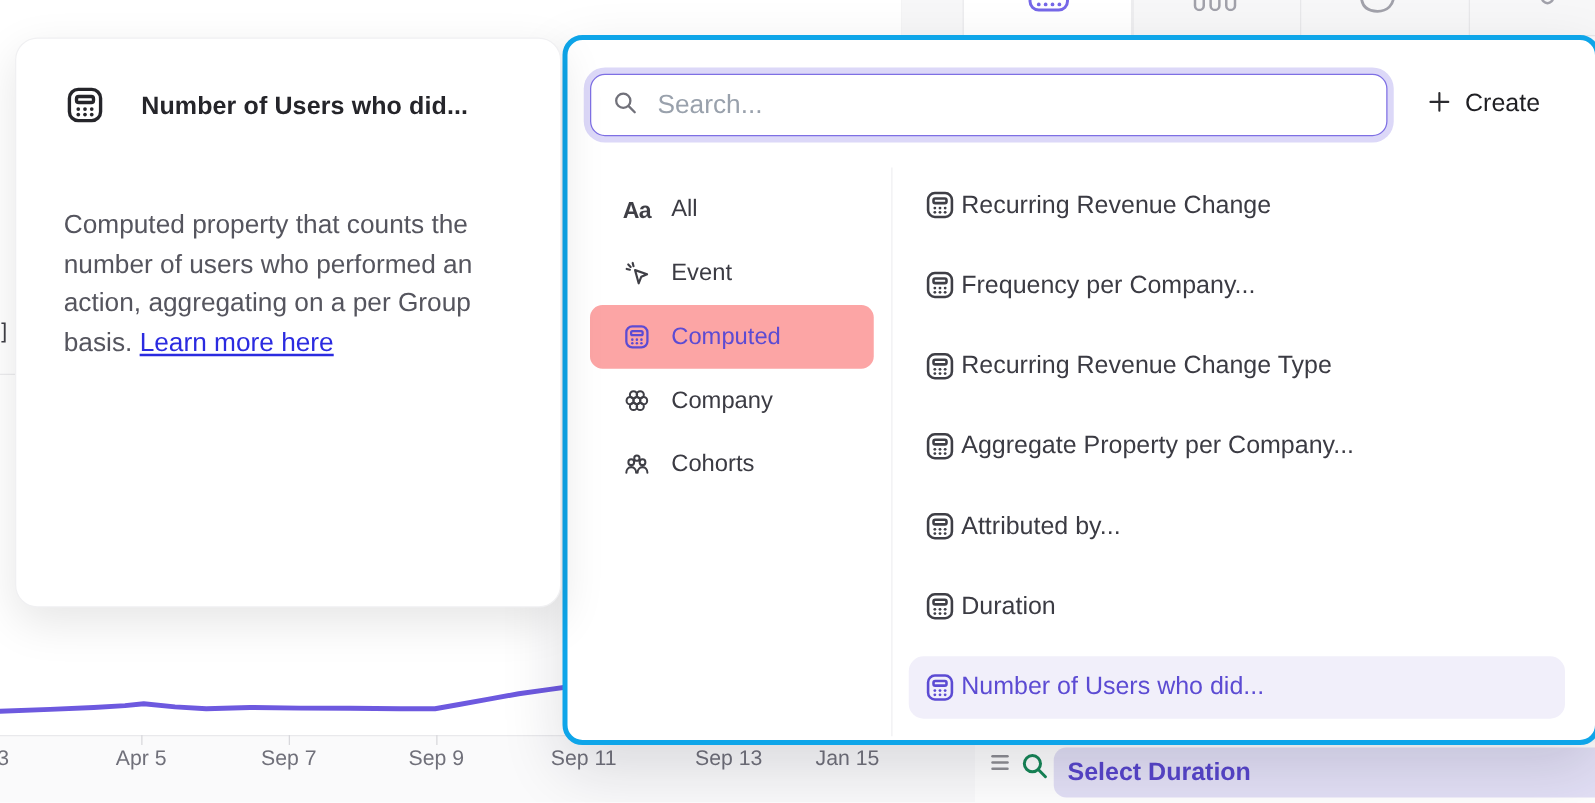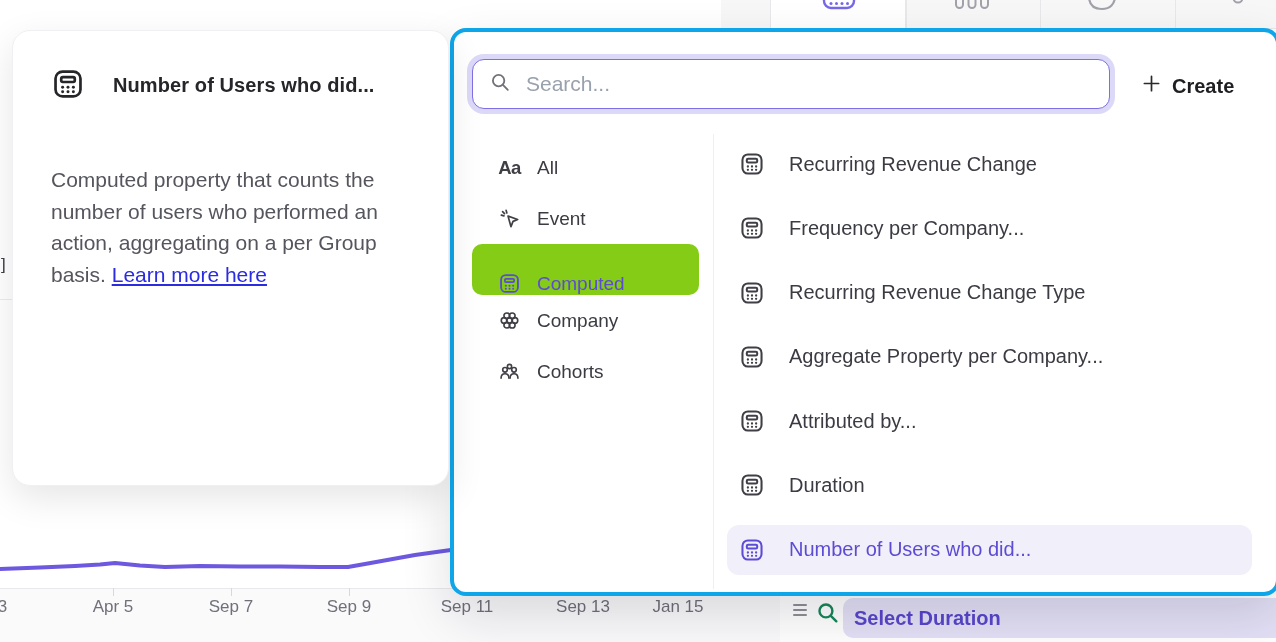--- a/index.html
+++ b/index.html
@@ -42,36 +42,36 @@
   
   .dropdown{left:450px;top:28px;width:822px;height:560px;background:#FFFFFF;border-radius:16px;
     border:4px solid #0ea5e9;box-shadow:0 20px 50px rgba(23,23,40,.14);z-index:4;}
   .search-wrap{position:absolute;left:18px;top:27px;width:638px;height:50px;background:#FFFFFF;
     border:1.5px solid #7E6FE4;border-radius:12px;box-shadow:0 0 0 5px #DCD8F8;
     display:flex;align-items:center;gap:13px;padding-left:16px;box-sizing:border-box;}
   .search-wrap svg{color:#71717A;flex:none;}
   .search-input{border:none;outline:none;flex:1;font-size:21px;color:#3B3B43;background:transparent;
     font-family:"Liberation Sans", sans-serif;}
   .search-input::placeholder{color:#99A1AC;}
-  .create-btn{position:absolute;left:688px;top:40px;height:28px;display:flex;align-items:center;gap:11px;
-    color:#1F1F23;font-size:20px;font-weight:700;cursor:pointer;}
+  .create-btn{position:absolute;left:688px;top:40px;height:28px;display:flex;align-items:flex-start;gap:11px;
+    color:#1F1F23;font-size:20px;font-weight:400;cursor:pointer;}
   .create-btn svg{color:#2A2A2E;}
 
   .cat-list{position:absolute;left:18px;top:110px;width:227px;display:flex;flex-direction:column;}
   .cat-item{height:51px;display:flex;align-items:center;gap:16px;padding:0 14px;border-radius:10px;
     font-size:19px;font-weight:500;color:#3B3B43;cursor:pointer;}
   .cat-item .ico{width:23px;height:23px;color:#3F3F46;display:flex;align-items:center;justify-content:center;flex:none;margin-left:12px;}
-  .cat-item.selected{background:#84cc16;color:#5C4BD3;align-items:flex-end;}
+  .cat-item.selected{background:#fca5a5;color:#5C4BD3;}
   .cat-item.selected .ico{color:#5C4BD3;}
   .aa-glyph{font-size:18.5px;font-weight:600;letter-spacing:-.5px;}
 
   .panel-divider{position:absolute;left:259px;top:102px;width:1px;height:455px;background:#EFEFF2;}
 
   .prop-list{position:absolute;left:273px;top:107px;right:24px;display:flex;flex-direction:column;gap:14.3px;}
-  .prop-row{height:50px;display:flex;align-items:center;gap:24px;padding:0 14px 0 12px;border-radius:12px;
+  .prop-row{height:50px;display:flex;align-items:center;gap:4px;padding:0 14px 0 12px;border-radius:12px;
     font-size:20px;font-weight:500;color:#3B3B43;cursor:pointer;}
   .prop-row .ico{width:26px;height:26px;color:#3F3F46;flex:none;}
   .prop-row.selected{background:#F1EFFA;color:#5C4BD3;}
   .prop-row.selected .ico{color:#5C4BD3;}
 
   
   .bottom-strip{left:780px;top:594px;width:496px;height:48px;background:#FFFFFF;z-index:2;}
   .hamburger{left:793px;top:604px;width:14px;display:flex;flex-direction:column;gap:2.8px;z-index:3;cursor:grab;}
   .hamburger span{display:block;height:2px;border-radius:1px;background:#8E8E93;}
   .green-search{left:815px;top:600px;z-index:3;color:#168757;}

